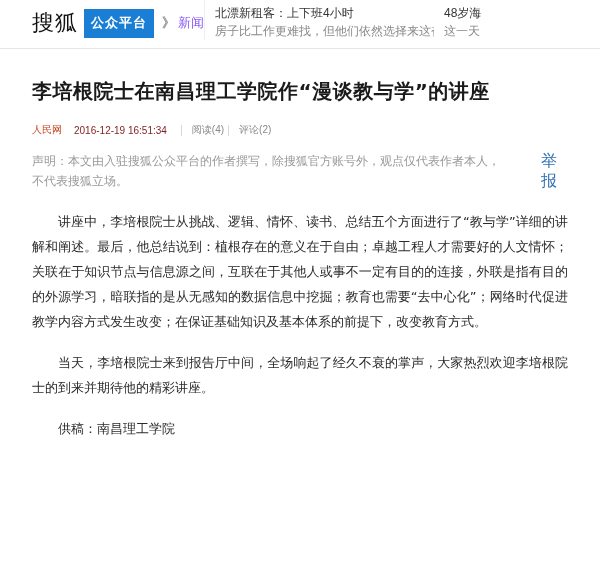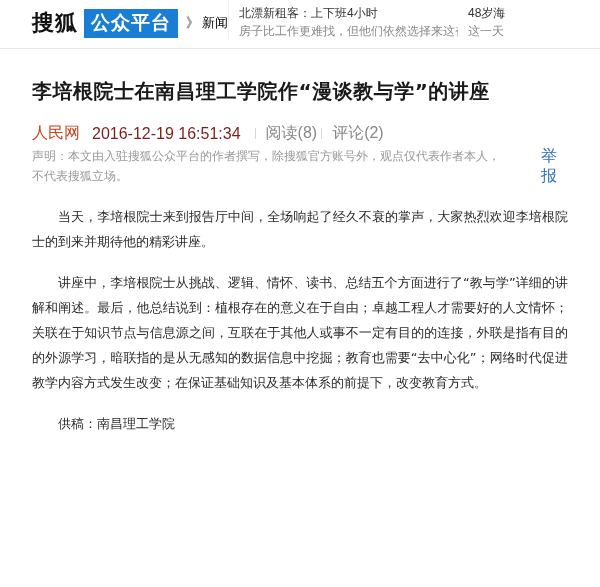--- a/index.html
+++ b/index.html
@@ -26,44 +26,44 @@
   }
   .brand {
     display: flex;
     align-items: center;
     padding: 8px 0 0 32px;
     flex: 0 0 auto;
   }
   .brand-sohu {
     font-family: "DejaVu Sans", sans-serif;
     font-size: 22px;
-    font-weight: bold;
+    font-weight: normal;
     color: #111;
     letter-spacing: 1px;
     line-height: 30px;
   }
   .brand-platform {
     background: #1a7fd4;
     color: #fff;
-    font-size: 19px;
+    font-size: 13px;
     font-weight: bold;
     padding: 4px 7px 5px 7px;
     margin-left: 6px;
     line-height: 20px;
     letter-spacing: 1px;
   }
   .brand-sep {
     color: #999;
     font-size: 13px;
     margin: 0 2px 0 8px;
     font-weight: bold;
   }
   .brand-news {
     font-size: 13px;
-    color: #000000;
+    color: #8b5cf6;
     margin-left: 1px;
   }
 
   .promo {
     flex: 1 1 auto;
     display: flex;
     align-items: flex-start;
     height: 48px;
     overflow: hidden;
   }
@@ -107,21 +107,21 @@
     font-family: "DejaVu Sans", sans-serif;
     font-size: 20px;
     font-weight: bold;
     color: #1a1a1a;
     line-height: 28px;
     margin: 28px 0 0 0;
     letter-spacing: 0.5px;
   }
   .meta {
     margin-top: 18px;
-    font-size: 16px;
+    font-size: 10px;
     color: #888;
     display: flex;
     align-items: center;
   }
   .meta .source {
     color: #c8431f;
     margin-right: 12px;
   }
   .meta .time {
     color: #7f1d1d;
@@ -133,21 +133,21 @@
     height: 11px;
     background: #d8d8d8;
     margin: 0 10px 0 0;
   }
   .meta .stat {
     color: #888;
     margin-right: 4px;
   }
 
   .statement {
-    margin-top: 2px;
+    margin-top: 14px;
     font-size: 12px;
     color: #999;
     line-height: 20px;
     display: flex;
     justify-content: space-between;
     align-items: flex-start;
     gap: 32px;
   }
   .statement .report {
     color: #2f6fb5;
@@ -194,30 +194,30 @@
 </div>
 
 <div class="article">
 
   <h1 class="headline">李培根院士在南昌理工学院作“漫谈教与学”的讲座</h1>
 
   <div class="meta">
     <span class="source">人民网</span>
     <span class="time">2016-12-19 16:51:34</span>
     <span class="divider"></span>
-    <span class="stat">阅读(8)</span>
+    <span class="stat">阅读(4)</span>
     <span class="divider"></span>
     <span class="stat">评论(2)</span>
   </div>
 
   <div class="statement">
     <span>声明：本文由入驻搜狐公众平台的作者撰写，除搜狐官方账号外，观点仅代表作者本人，不代表搜狐立场。</span>
     <span class="report">举报</span>
   </div>
 
   <div class="body">
+    <p>讲座中，李培根院士从挑战、逻辑、情怀、读书、总结五个方面进行了“教与学”详细的讲解和阐述。最后，他总结说到：植根存在的意义在于自由；卓越工程人才需要好的人文情怀；关联在于知识节点与信息源之间，互联在于其他人或事不一定有目的的连接，外联是指有目的的外源学习，暗联指的是从无感知的数据信息中挖掘；教育也需要“去中心化”；网络时代促进教学内容方式发生改变；在保证基础知识及基本体系的前提下，改变教育方式。</p>
     <p>当天，李培根院士来到报告厅中间，全场响起了经久不衰的掌声，大家热烈欢迎李培根院士的到来并期待他的精彩讲座。</p>
-    <p>讲座中，李培根院士从挑战、逻辑、情怀、读书、总结五个方面进行了“教与学”详细的讲解和阐述。最后，他总结说到：植根存在的意义在于自由；卓越工程人才需要好的人文情怀；关联在于知识节点与信息源之间，互联在于其他人或事不一定有目的的连接，外联是指有目的的外源学习，暗联指的是从无感知的数据信息中挖掘；教育也需要“去中心化”；网络时代促进教学内容方式发生改变；在保证基础知识及基本体系的前提下，改变教育方式。</p>
     <p>供稿：南昌理工学院</p>
 
   </div>
 
 </div>
 
 </body></html>

